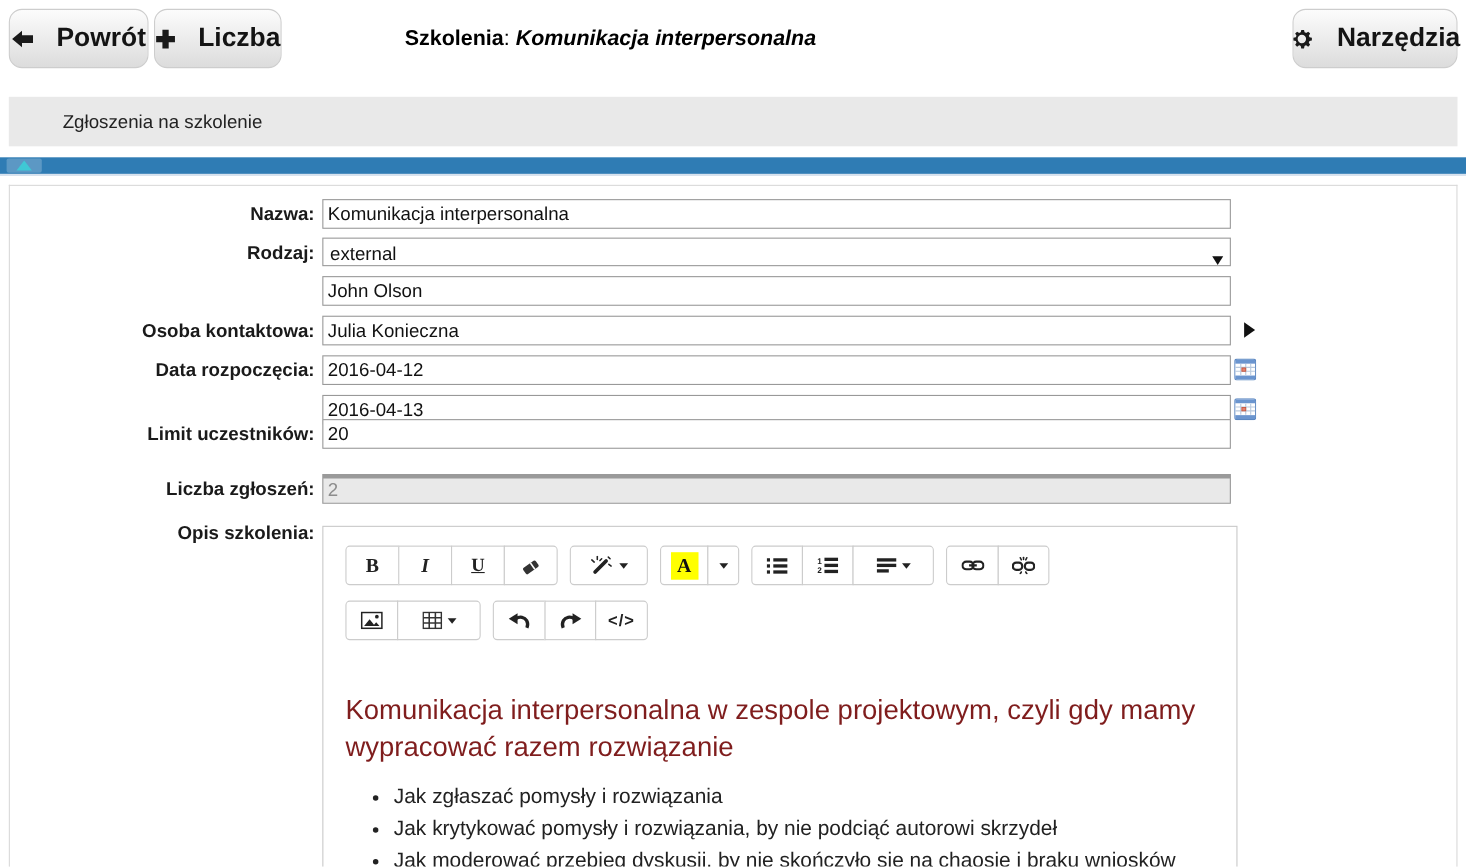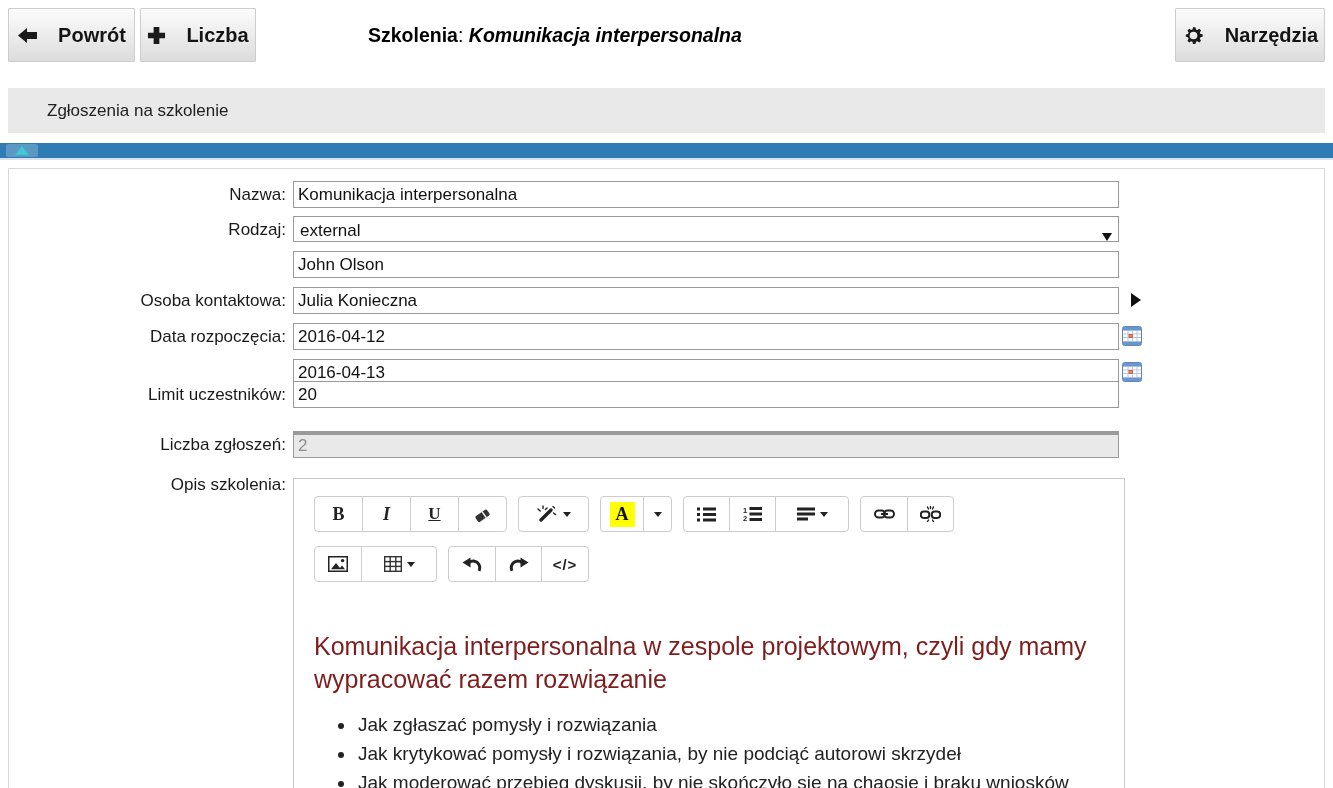--- a/index.html
+++ b/index.html
@@ -4,37 +4,37 @@
 <style>
   html,body{margin:0;padding:0;}
   body{
     width:1333px;height:788px;overflow:hidden;position:relative;
     background:#fff;font-family:"Liberation Sans",sans-serif;color:#1a1a1a;
   }
   
   .btn{
     position:absolute;top:8px;height:54px;box-sizing:border-box;
     background:linear-gradient(#fcfcfc,#dcdcdc);
-    border:1px solid #cdcdcd;border-radius:1px;
+    border:1px solid #cdcdcd;border-radius:12px;
     display:flex;align-items:center;justify-content:center;gap:20px;
-    font-size:20px;font-weight:bold;color:#141414;cursor:pointer;
+    font-size:24px;font-weight:bold;color:#141414;cursor:pointer;
   }
   #btn-back{left:8px;width:127px;}
   #btn-add{left:140px;width:116px;}
   #btn-tools{left:1175px;width:150px;}
   .page-title{
     position:absolute;left:368px;top:24px;font-size:19.5px;color:#000;
     white-space:nowrap;
   }
   .page-title .t-bold{font-weight:bold;}
   .page-title .t-item{font-weight:bold;font-style:italic;}
   
   .section-bar{
     position:absolute;top:88px;left:8px;width:1317px;height:45px;box-sizing:border-box;
-    background:#e9e9e9;display:flex;align-items:center;padding-left:39px;
+    background:#e9e9e9;display:flex;align-items:center;padding-left:49px;
     font-size:17px;color:#222;cursor:pointer;
   }
   
   .collapse-bar{
     position:absolute;top:143px;left:0;width:1333px;height:15px;
     background:#2f7cb4;border-bottom:2px solid #d7e2ee;cursor:pointer;
   }
   .collapse-tab{
     position:absolute;left:6px;top:1px;width:32px;height:13px;border-radius:2px;
     background:rgba(255,255,255,0.22);display:flex;align-items:center;justify-content:center;
@@ -44,21 +44,21 @@
     border-bottom:9px solid #3fc8d5;
   }
   
   .form-panel{
     position:absolute;top:168px;left:8px;width:1317px;height:620px;box-sizing:border-box;
     background:#fff;border:1px solid #d9d9d9;border-bottom:none;overflow:hidden;
   }
   .frow{position:absolute;left:0;height:27px;width:1317px;}
   .lbl{
     position:absolute;left:0;top:0;width:277px;text-align:right;
-    font-size:17px;line-height:27px;color:#1a1a1a;white-space:nowrap;
+    font-size:17px;line-height:27px;color:#1a1a1a;white-space:nowrap;font-weight:bold;
   }
   .inp{
     position:absolute;left:284px;top:0;width:816px;height:23px;
     border:1px solid #999;padding:1px 4px;font-family:"Liberation Sans",sans-serif;
     font-size:17px;color:#111;background:#fff;
   }
   .inp.disabled{
     background:#e9e9e9;color:#8d8d8d;border:1px solid #9a9a9a;
     border-top:4px solid #9a9a9a;height:20px;
   }

